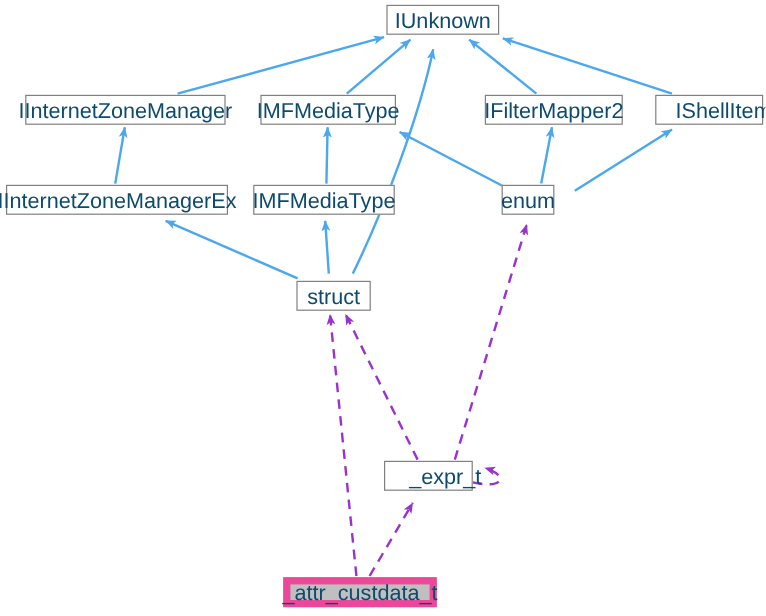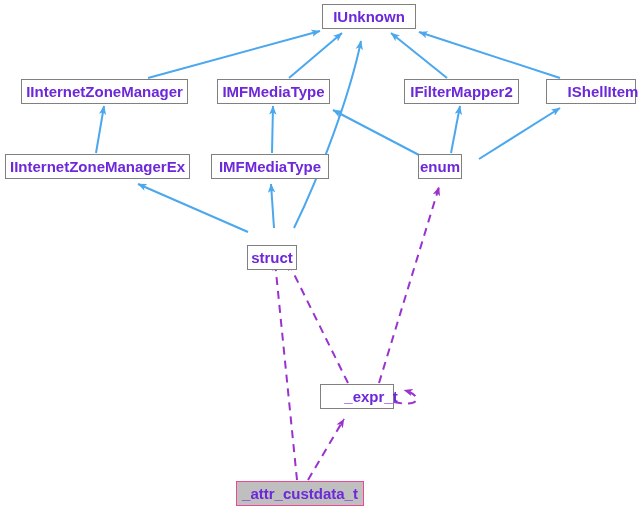--- a/index.html
+++ b/index.html
@@ -26,31 +26,30 @@
     height: 513px;
   }
   .node {
     position: absolute;
     box-sizing: border-box;
     background: #ffffff;
     border: 1px solid #808080;
     display: flex;
     align-items: center;
     justify-content: center;
-    font-size: 15px;
-    color: #6d28d9;
+    font-size: 18px;
+    color: #0c4a6e;
     line-height: 1;
     white-space: nowrap;
     z-index: 5;
     cursor: pointer;
-    font-weight: bold;
   }
   .node.highlight {
     background: #bfbfbf;
-    border: 1px solid #ec4899;
+    border: 6px solid #ec4899;
   }
   .node-label {
     pointer-events: none;
     padding: 0 2px;
   }
 </style>
 </head>
 <body>
 
 <div id="diagram-root">
@@ -124,21 +123,21 @@
       </div>
       <div class="node" style="left: 5px; top: 154px; width: 185px; height: 25px;">
         <span class="node-label">IInternetZoneManagerEx</span>
       </div>
       <div class="node" style="left: 211px; top: 154px; width: 118px; height: 25px;">
         <span class="node-label">IMFMediaType</span>
       </div>
       <div class="node" style="left: 418px; top: 154px; width: 44px; height: 25px;">
         <span class="node-label">enum</span>
       </div>
-      <div class="node" style="left: 247px; top: 245px; width: 50px; height: 25px;">
+      <div class="node" style="left: 247px; top: 234px; width: 62px; height: 25px;">
         <span class="node-label">struct</span>
       </div>
       <div class="node" style="left: 320px; top: 384px; width: 74px; height: 25px; padding-left: 28px;">
         <span class="node-label">_expr_t</span>
       </div>
       <div class="node highlight" style="left: 236px; top: 481px; width: 128px; height: 25px;">
         <span class="node-label">_attr_custdata_t</span>
       </div>
     </div>
 

